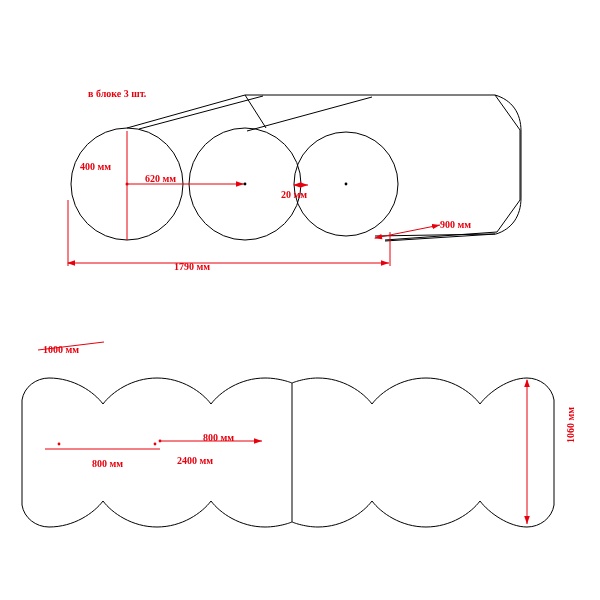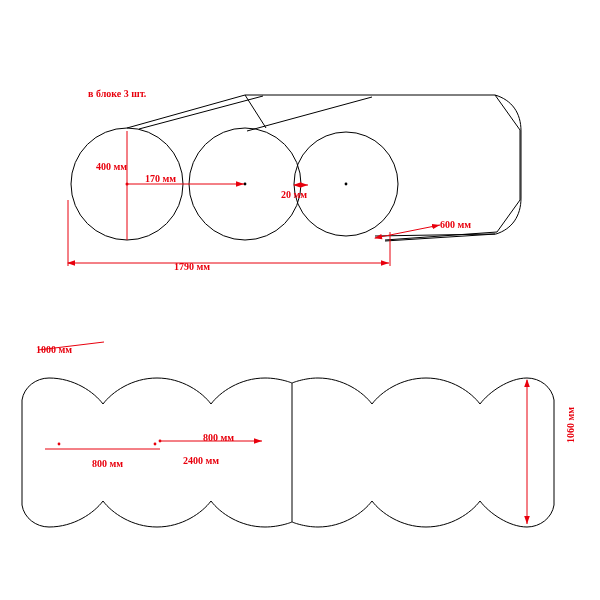--- a/index.html
+++ b/index.html
@@ -133,25 +133,25 @@
 
       <path d="M 160 441 L 262 441" marker-end="url(#arrR)"></path>
       <circle cx="160" cy="441" r="1.4" fill="#e8000d" stroke="none"></circle>
 
       <path d="M 527 380 L 527 524" marker-start="url(#arrL)" marker-end="url(#arrR)"></path>
     </g>
   </svg>
 
   <div class="note" style="left:88px;top:88px;">в блоке 3 шт.</div>
 
-  <div class="dim-label" style="left:96px;top:162px;">400 мм</div>
-  <div class="dim-label" style="left:145px;top:174px;">170 мм</div>
+  <div class="dim-label" style="left:80px;top:162px;">400 мм</div>
+  <div class="dim-label" style="left:145px;top:174px;">620 мм</div>
   <div class="dim-label" style="left:281px;top:190px;">20 мм</div>
-  <div class="dim-label" style="left:440px;top:220px;">600 мм</div>
+  <div class="dim-label" style="left:440px;top:220px;">900 мм</div>
   <div class="dim-label" style="left:174px;top:262px;">1790 мм</div>
 
-  <div class="dim-label" style="left:36px;top:345px;text-align:center;">1000 мм</div>
+  <div class="dim-label" style="left:43px;top:345px;text-align:center;">1000 мм</div>
   <div class="dim-label" style="left:92px;top:459px;">800 мм</div>
   <div class="dim-label" style="left:203px;top:433px;">800 мм</div>
-  <div class="dim-label" style="left:183px;top:456px;">2400 мм</div>
+  <div class="dim-label" style="left:177px;top:456px;">2400 мм</div>
   <div class="dim-label vert" style="left:566px;top:425px;transform:rotate(-90deg) translate(-50%,0);">1060 мм</div>
 
 </div>
 
 </body></html>

